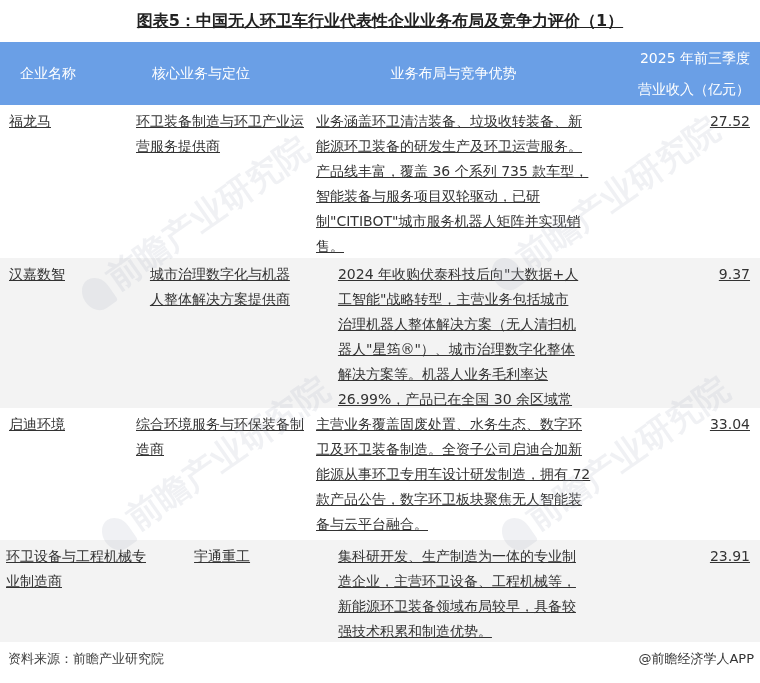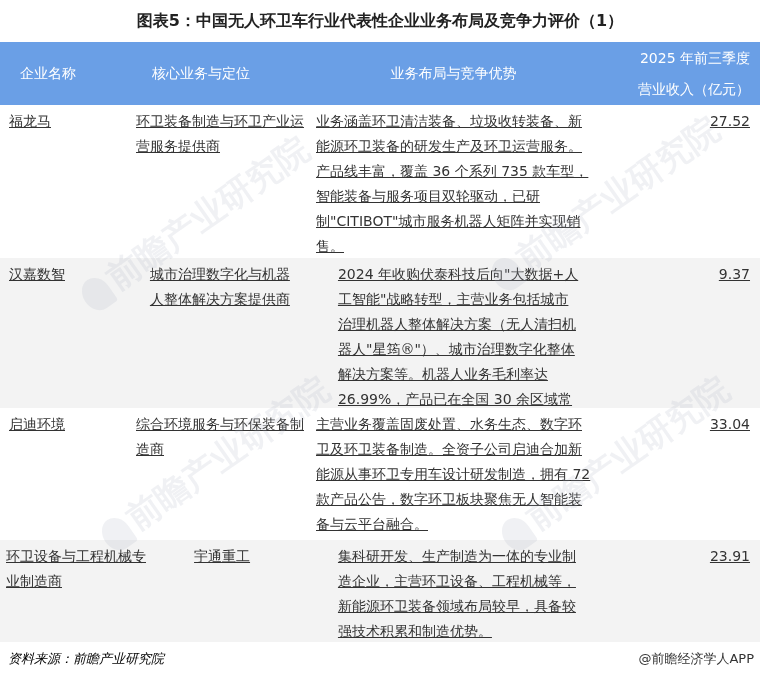--- a/index.html
+++ b/index.html
@@ -19,20 +19,21 @@
       position: absolute;
       top: 8px;
       left: 0;
       width: 760px;
       text-align: center;
       font-size: 16px;
       font-weight: bold;
       color: #222222;
       letter-spacing: 0px;
       line-height: 26px;
+      text-decoration: underline;
     }
     .table {
       position: absolute;
       top: 42px;
       left: 0;
       width: 760px;
     }
     .row {
       position: relative;
       display: flex;
@@ -67,22 +68,21 @@
     .row-gray { background: #f3f3f3; gap: 28px; }
     .r1 { height: 153px; }
     .r2 { height: 150px; }
     .r3 { height: 132px; }
     .r4 { height: 102px; }
     .footer-left {
       position: absolute;
       left: 8px;
       top: 650px;
       font-size: 13px;
-      color: #000000;
-      font-style: italic;
+      color: #404040;
     }
     .footer-right {
       position: absolute;
       right: 6px;
       top: 650px;
       font-size: 13px;
       color: #333333;
     }
     .watermark {
       position: absolute;

